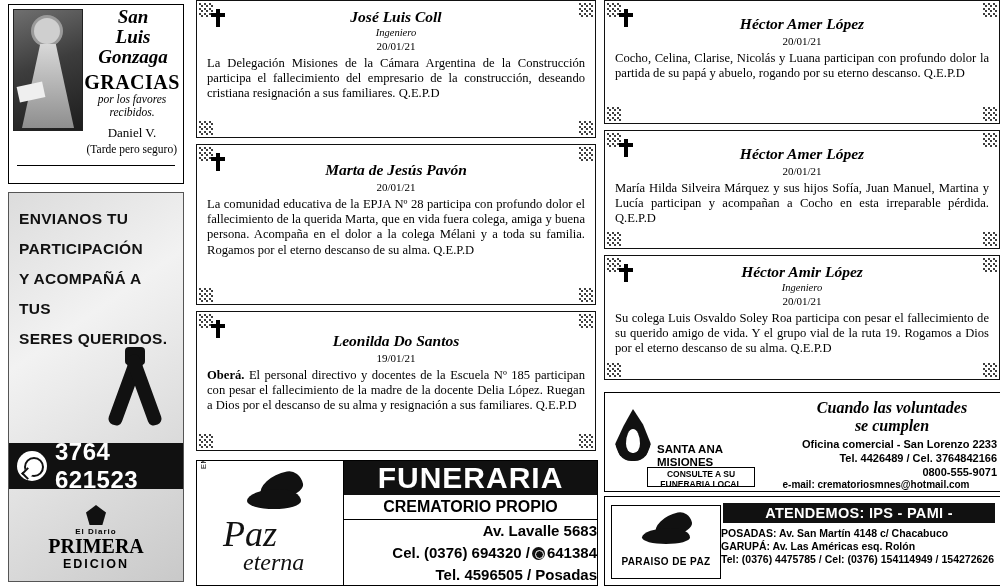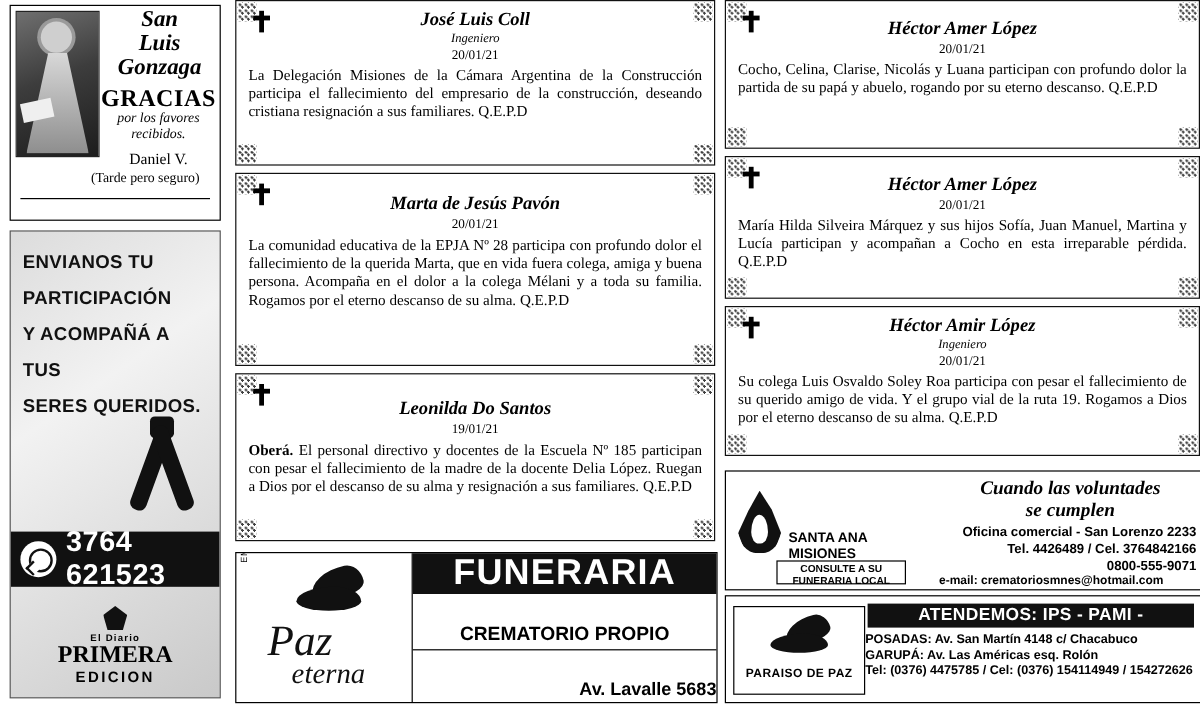--- a/index.html
+++ b/index.html
@@ -95,21 +95,21 @@
   }
   .saint-fav{
     position:absolute;left:74px;top:88px;width:98px;text-align:center;
     font-size:11.5px;line-height:13px;font-style:italic;
   }
   .saint-name{
     position:absolute;left:74px;top:120px;width:98px;text-align:center;
     font-size:13px;
   }
   .saint-note{
-    position:absolute;left:56px;top:138px;width:112px;text-align:center;
+    position:absolute;left:56px;top:138px;width:112px;text-align:right;
     font-size:11.5px;
   }
   .saint-rule{
     position:absolute;left:8px;top:160px;width:158px;border-top:1px solid #000;
   }
 
   
   .partad{
     position:absolute;left:8px;top:192px;width:174px;height:388px;
     background:linear-gradient(145deg,#dcdcdc 0%,#f2f2f2 35%,#c9c9c9 100%);
@@ -186,21 +186,21 @@
     border-radius:70% 30% 60% 40%/70% 60% 40% 30%;transform:rotate(-12deg);
   }
   .fun-paz{
     position:absolute;left:26px;top:56px;font-family:"Liberation Serif",serif;
     font-style:italic;font-size:36px;line-height:34px;color:#111;
   }
   .fun-eterna{
     position:absolute;left:46px;top:88px;font-family:"Liberation Serif",serif;
     font-style:italic;font-size:24px;color:#111;
   }
-  .fun-right{flex:1;display:flex;flex-direction:column;gap:22px;}
+  .fun-right{flex:1;display:flex;flex-direction:column;}
   .fun-band{
     background:#111;color:#fff;text-align:center;
     font-family:"Liberation Sans",sans-serif;font-weight:bold;
   }
   .fun-title{font-size:30px;line-height:34px;letter-spacing:1px;}
   .fun-sub{
     font-family:"Liberation Sans",sans-serif;font-weight:bold;font-size:16px;
     text-align:center;line-height:24px;border-bottom:1px solid #000;
   }
   .fun-line{

